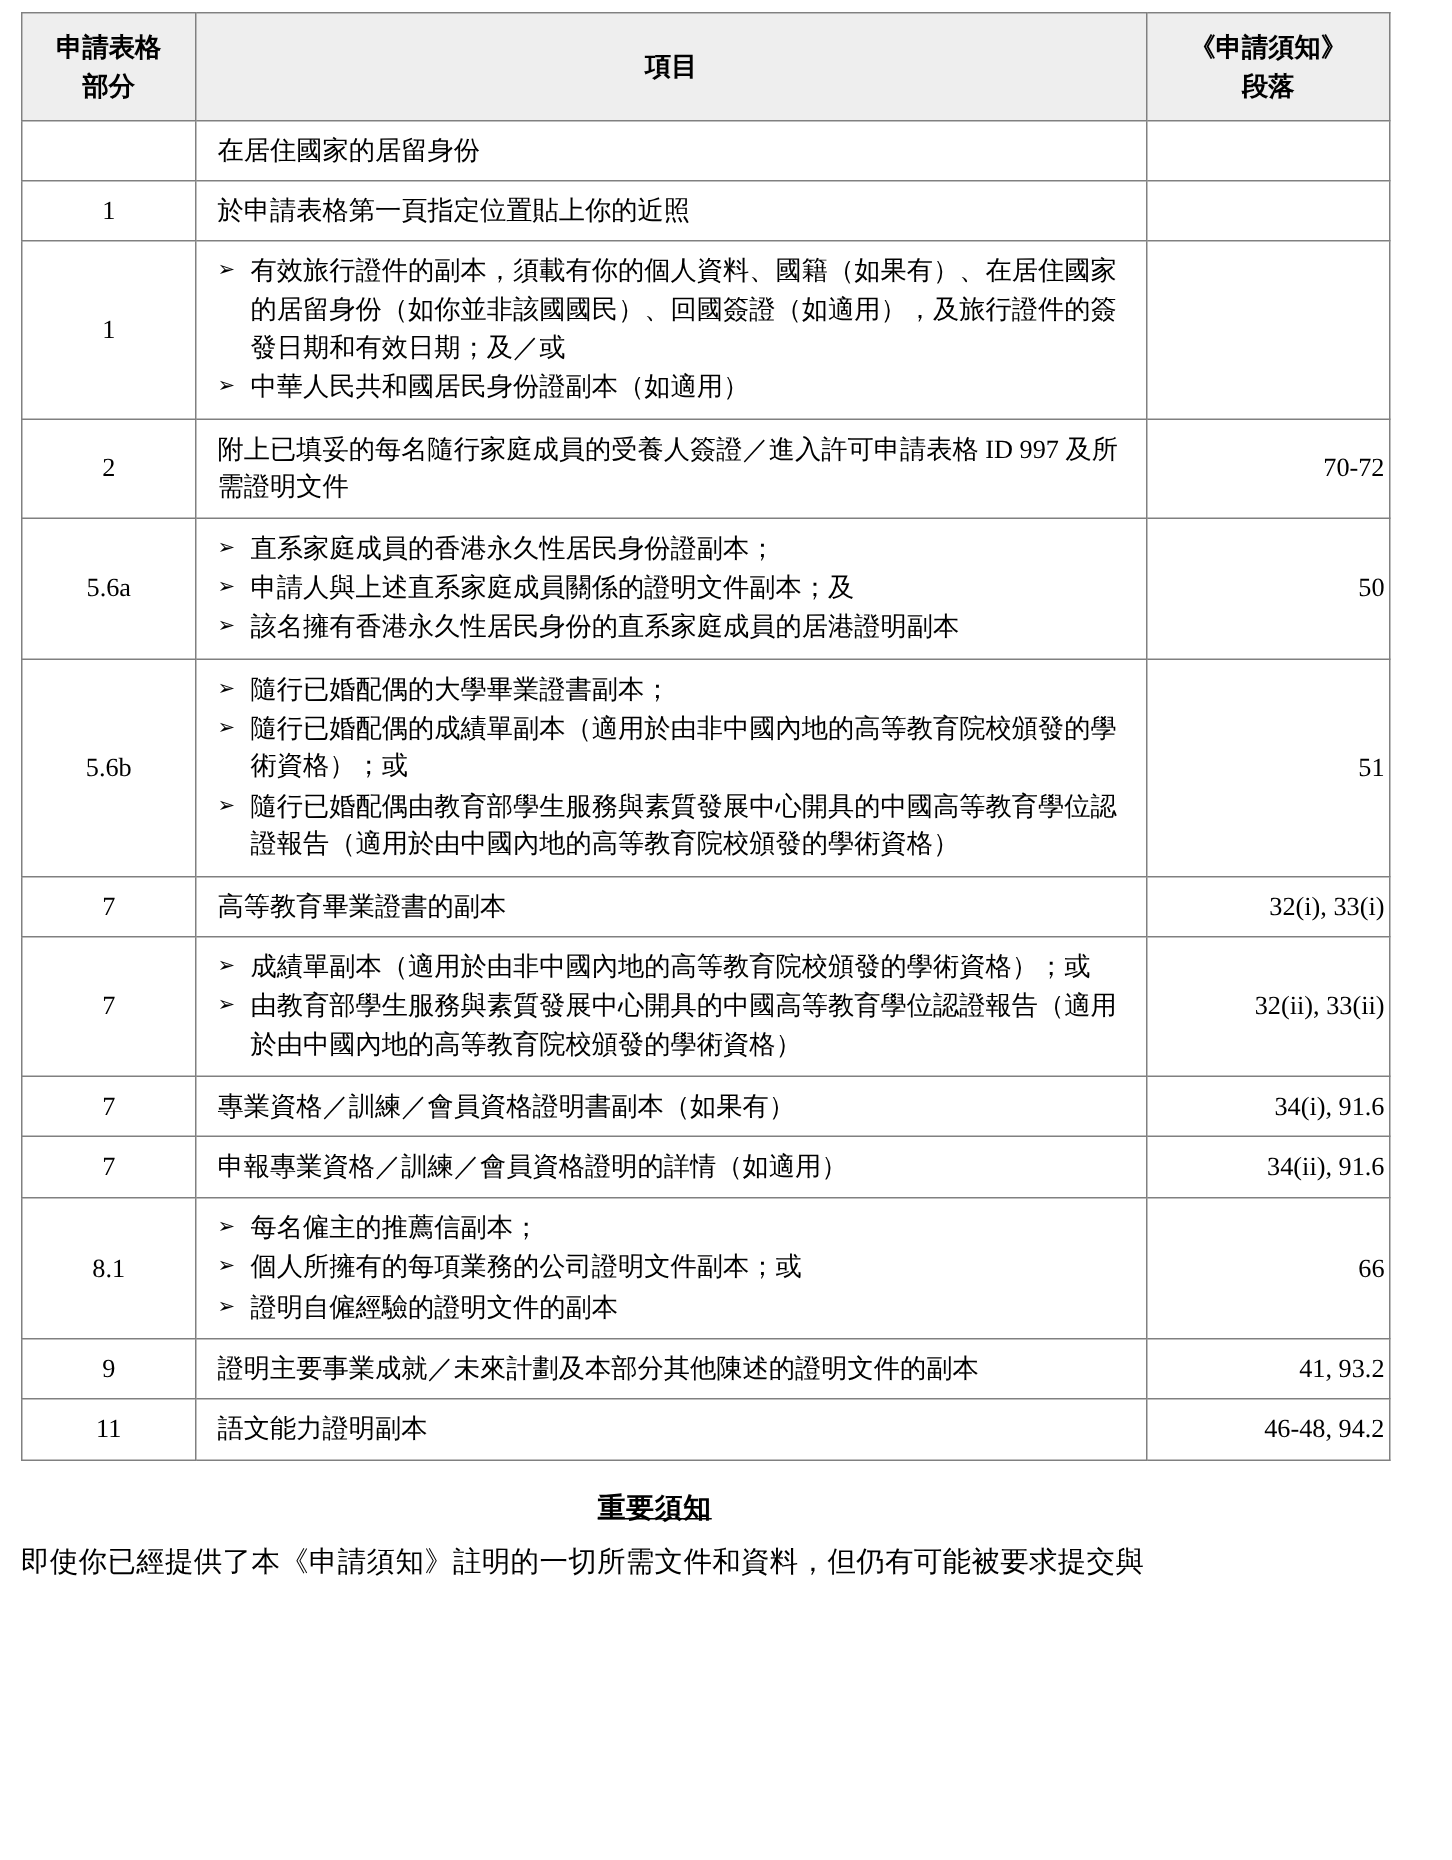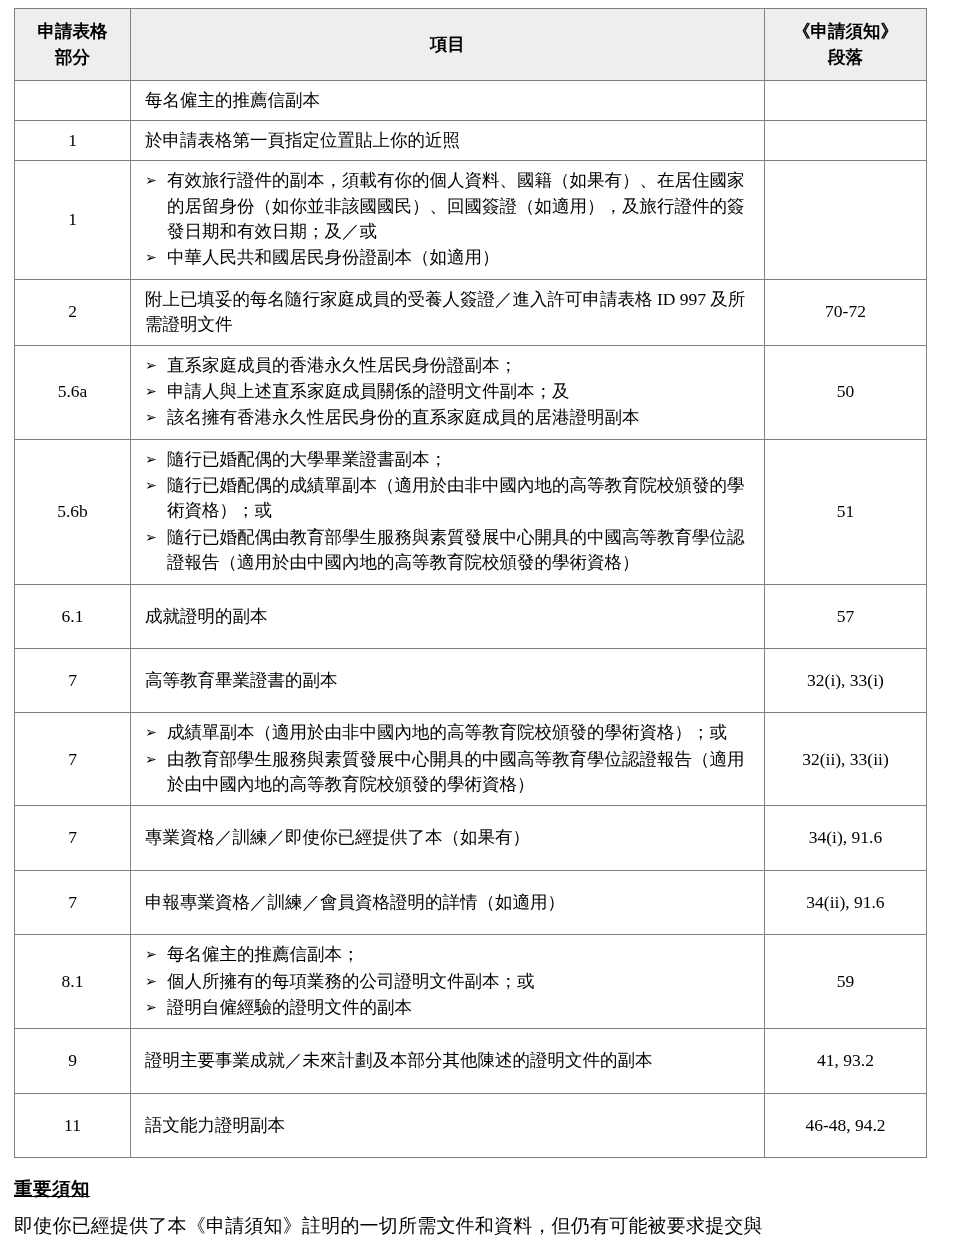--- a/index.html
+++ b/index.html
@@ -44,22 +44,22 @@
 
   td.part {
     text-align: center;
     padding: 7px 3px;
   }
   td.item {
     text-align: left;
     padding: 7px 10px 7px 14px;
   }
   td.para {
-    text-align: center;
-    padding: 19px 3px;
+    text-align: right;
+    padding: 7px 3px;
   }
   .plain-line {
     margin: 0;
   }
   ul.bullets {
     list-style: none;
     margin: 0;
     padding: 0;
   }
   ul.bullets li {
@@ -76,20 +76,21 @@
     font-size: 14px;
     line-height: 1.8;
     color: #000;
   }
   .notice-heading {
     margin: 18px 0 0 0;
     font-size: 18.5px;
     font-weight: bold;
     text-decoration: underline;
     letter-spacing: 0.5px;
+    text-align: center;
   }
   .notice-body {
     margin: 10px 0 12px 0;
     font-size: 19px;
     line-height: 1.6;
     letter-spacing: 0.2px;
   }
   .notice-body .l2 { display: block; }
 </style>
 </head>
@@ -113,21 +114,21 @@
         <th>
           <div>《申請須知》</div>
           <div>段落</div>
         </th>
       </tr>
     </thead>
     <tbody id="checklist-body">
         <tr>
           <td class="part"></td>
           <td class="item">
-            <div class="plain-line">每名僱主的推薦信副本</div>
+            <div class="plain-line">在居住國家的居留身份</div>
           </td>
           <td class="para"></td>
         </tr>
         <tr>
           <td class="part">1</td>
           <td class="item">
             <div class="plain-line">於申請表格第一頁指定位置貼上你的近照</div>
           </td>
           <td class="para"></td>
         </tr>
@@ -164,67 +165,60 @@
           <td class="item">
             <ul class="bullets">
               <li>隨行已婚配偶的大學畢業證書副本；</li>
               <li>隨行已婚配偶的成績單副本（適用於由非中國內地的高等教育院校頒發的學術資格）；或</li>
               <li>隨行已婚配偶由教育部學生服務與素質發展中心開具的中國高等教育學位認證報告（適用於由中國內地的高等教育院校頒發的學術資格）</li>
             </ul>
           </td>
           <td class="para">51</td>
         </tr>
         <tr>
-          <td class="part">6.1</td>
-          <td class="item">
-            <div class="plain-line">成就證明的副本</div>
-          </td>
-          <td class="para">57</td>
-        </tr>
-        <tr>
           <td class="part">7</td>
           <td class="item">
             <div class="plain-line">高等教育畢業證書的副本</div>
           </td>
           <td class="para">32(i), 33(i)</td>
         </tr>
         <tr>
           <td class="part">7</td>
           <td class="item">
             <ul class="bullets">
               <li>成績單副本（適用於由非中國內地的高等教育院校頒發的學術資格）；或</li>
               <li>由教育部學生服務與素質發展中心開具的中國高等教育學位認證報告（適用於由中國內地的高等教育院校頒發的學術資格）</li>
             </ul>
           </td>
           <td class="para">32(ii), 33(ii)</td>
         </tr>
         <tr>
           <td class="part">7</td>
           <td class="item">
-            <div class="plain-line">專業資格／訓練／即使你已經提供了本（如果有）</div>
+            <div class="plain-line">專業資格／訓練／會員資格證明書副本（如果有）</div>
           </td>
           <td class="para">34(i), 91.6</td>
         </tr>
         <tr>
           <td class="part">7</td>
           <td class="item">
             <div class="plain-line">申報專業資格／訓練／會員資格證明的詳情（如適用）</div>
           </td>
           <td class="para">34(ii), 91.6</td>
         </tr>
         <tr>
           <td class="part">8.1</td>
           <td class="item">
             <ul class="bullets">
               <li>每名僱主的推薦信副本；</li>
               <li>個人所擁有的每項業務的公司證明文件副本；或</li>
               <li>證明自僱經驗的證明文件的副本</li>
             </ul>
           </td>
-          <td class="para">59</td>
+          <td class="para">66</td>
         </tr>
         <tr>
           <td class="part">9</td>
           <td class="item">
             <div class="plain-line">證明主要事業成就／未來計劃及本部分其他陳述的證明文件的副本</div>
           </td>
           <td class="para">41, 93.2</td>
         </tr>
         <tr>
           <td class="part">11</td>

